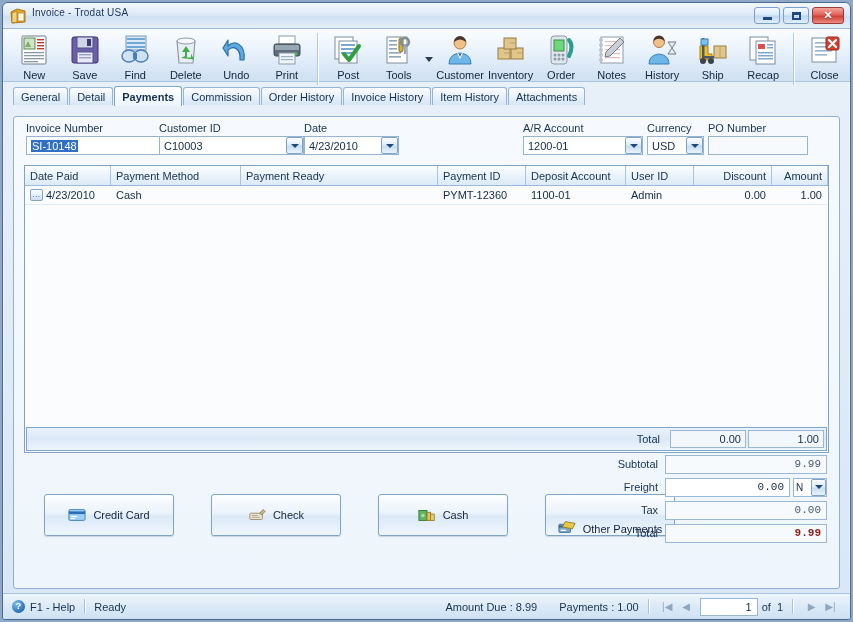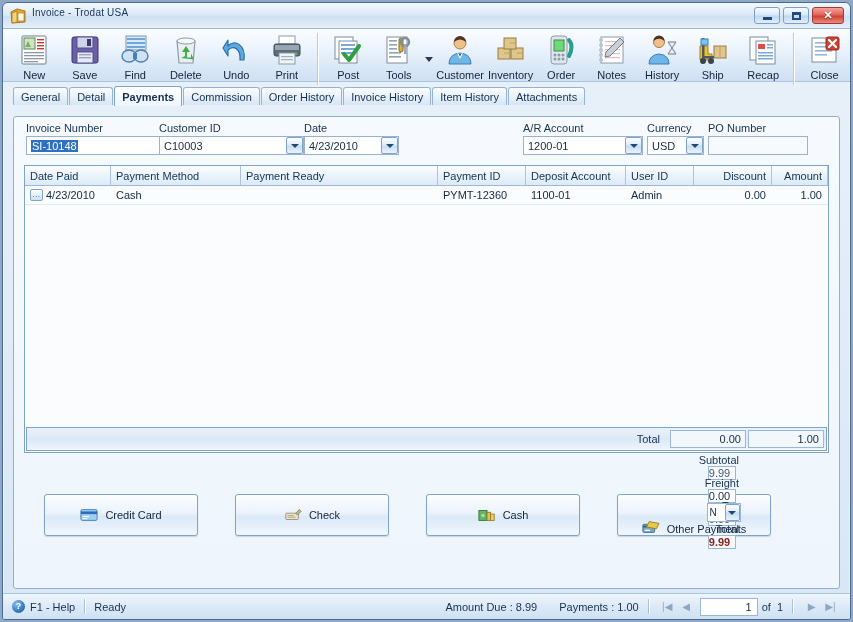--- a/index.html
+++ b/index.html
@@ -143,37 +143,37 @@
   .gtotal .tlabel { font-size:11px; color:#17324f; margin-right:8px; }
   .tbox {
     height:18px; width:76px; margin-left:2px;
     border:1px solid #9ab8d6; background:#f2f7fc;
     display:flex; align-items:center; justify-content:flex-end; padding-right:4px;
     font-size:11px; color:#132a44;
   }
   
   .paybtns { position:absolute; left:30px; bottom:52px; display:flex; gap:0; }
   .paybtn {
-    width:154px; height:42px; margin-right:37px;
+    width:130px; height:42px; margin-right:37px;
     border:1px solid #7fa4c8; border-radius:3px;
     background: linear-gradient(180deg,#fdfeff 0%, #eaf2fb 46%, #dbe9f7 54%, #f0f6fd 100%);
     display:flex; align-items:center; justify-content:center; gap:7px;
     font-size:11px; color:#14243c; cursor:default;
     box-shadow:0 1px 1px rgba(80,110,150,.25);
   }
   .paybtn:last-child { margin-right:0;align-items:flex-end; }
   .paybtn .ico { width:18px; height:16px; flex:0 0 auto; }
   
   .totals { position:absolute; right:12px; bottom:42px; width:210px; }
-  .trow { display:flex; align-items:center; height:20px; margin-bottom:3px;flex-direction:column; }
+  .trow { display:flex; align-items:center; height:20px; margin-bottom:3px; }
   .trow .lab { width:48px; text-align:right; padding-right:7px; font-size:11px; color:#17324f; }
   .tval {
     flex:1 1 auto; height:19px; border:1px solid #9ab8d6; background:#f7fafd;
     display:flex; align-items:center; justify-content:flex-end; padding-right:5px;
-    font-size:11px; color:#4a5a6e;
+    font-size:11px; color:#4a5a6e;font-family:Liberation Mono, monospace;
   }
   .tval.editable { background:#ffffff; color:#132a44; }
   .tval.grand { color:#8c1d14; font-weight:bold; }
   .freightsel {
     width:34px; height:19px; margin-left:3px; position:relative; flex:0 0 auto;
     border:1px solid #9ab8d6; background:#fff; font-size:10px; color:#132a44;
     display:flex; align-items:center; padding-left:2px;
   }
   .freightsel .cbtn { width:15px; height:17px; }
   

